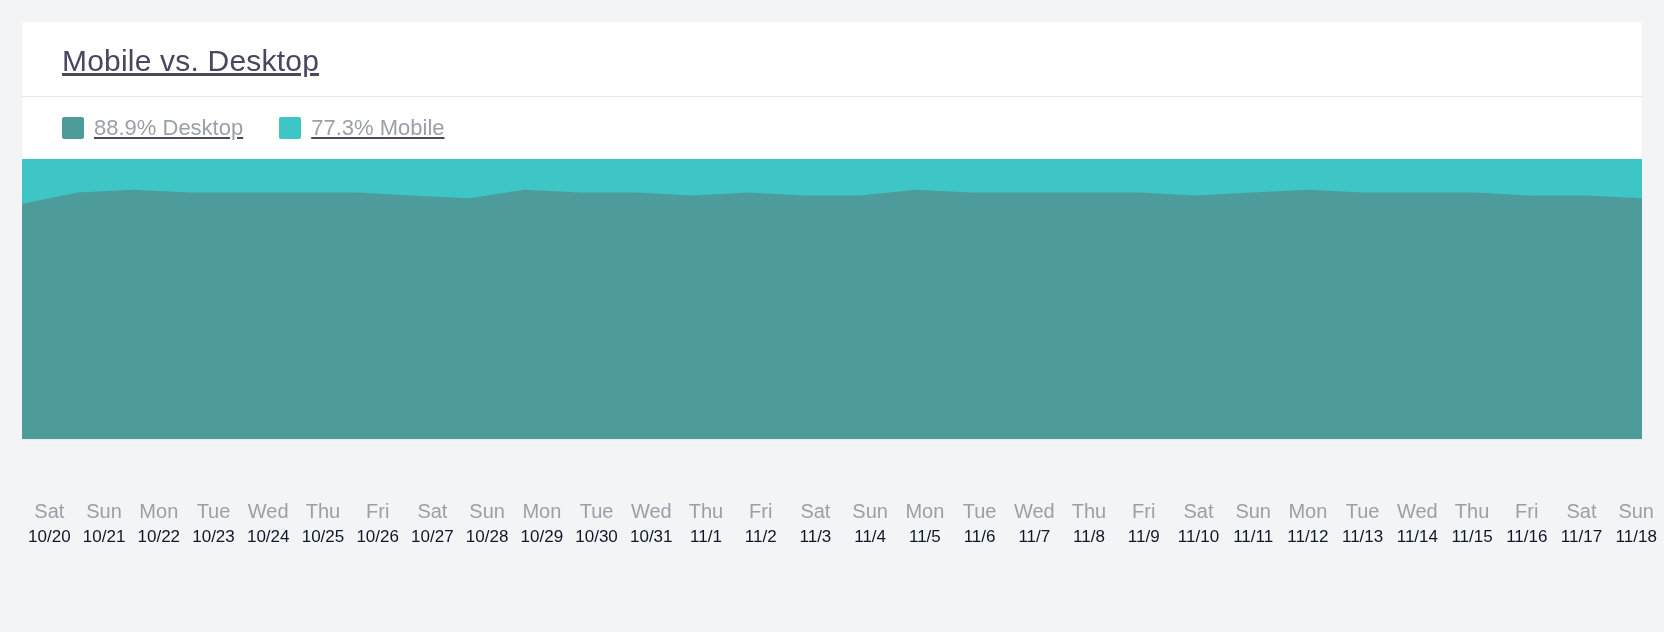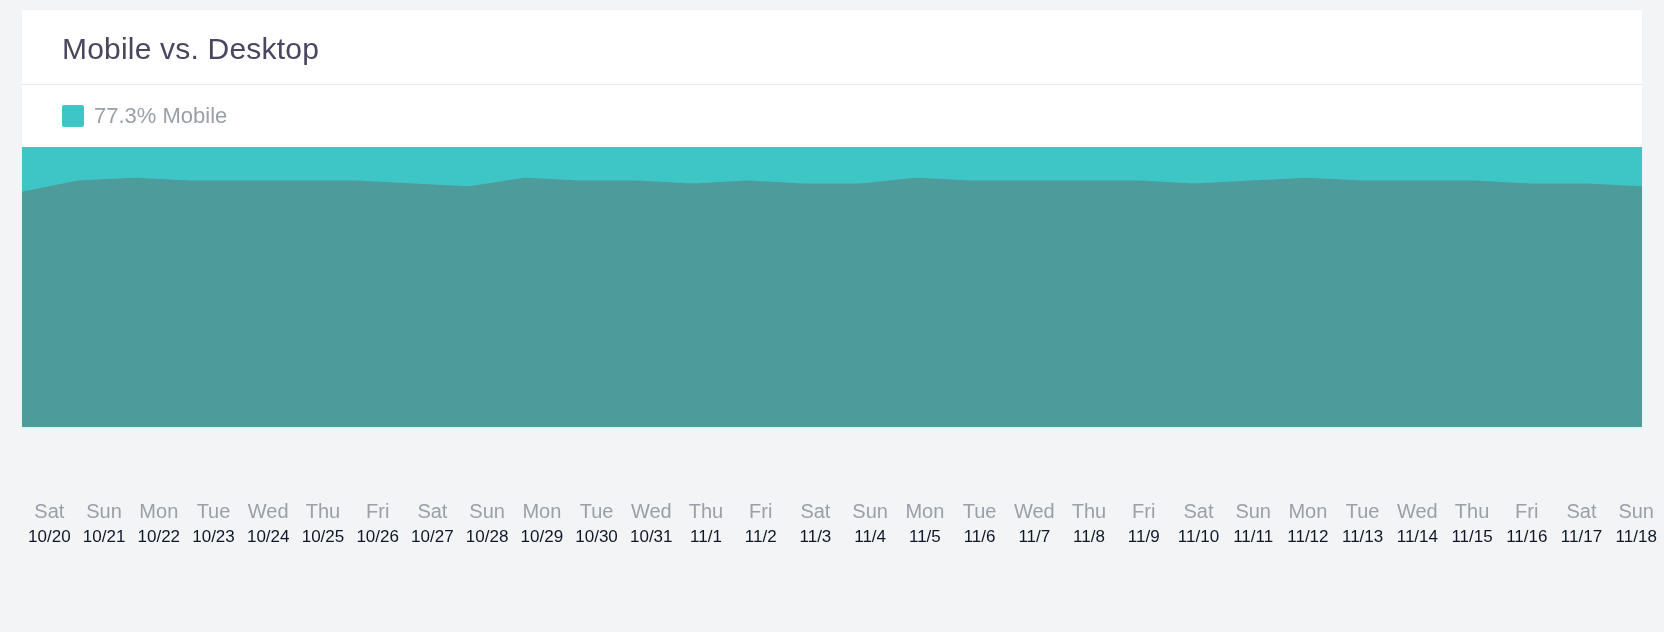--- a/index.html
+++ b/index.html
@@ -9,25 +9,26 @@
   height: 632px;
   background: #f3f4f5;
   font-family: -apple-system, BlinkMacSystemFont, "Segoe UI", "Helvetica Neue", Arial, sans-serif;
   color: #4a4a5a;
   overflow: hidden;
 }
 .card {
   position: absolute;
   left: 22px;
   right: 22px;
-  top: 10px;
+  top: 22px;
   background: #ffffff;
   border-radius: 2px;
   box-shadow: 0 1px 2px rgba(0,0,0,0.05);
   overflow: visible;
+  text-decoration: underline;
 }
 .card-header {
   padding: 22px 40px 18px 40px;
   border-bottom: 1px solid #e7e9eb;
 }
 .card-title {
   font-size: 30px;
   font-weight: 400;
   color: #4b4560;
   letter-spacing: 0.2px;
@@ -86,20 +87,24 @@
 </head>
 <body>
 
 <div class="card">
   <div class="card-header">
     <h2 class="card-title">Mobile vs. Desktop</h2>
   </div>
 
   <div class="legend-row">
     <div class="legend-item">
+      <span class="swatch" style="background:#4E9B9B"></span>
+      <span>88.9% Desktop</span>
+    </div>
+    <div class="legend-item">
       <span class="swatch" style="background:#3EC6C6"></span>
       <span>77.3% Mobile</span>
     </div>
   </div>
 
   <svg id="plot" class="plot-svg" viewBox="0 0 1620 280" preserveAspectRatio="none" height="280">
   <rect x="0" y="0" width="1620" height="280" fill="#3EC6C6"></rect>
       <path d="M 0 280 L 0.00 44.80 L 55.86 33.60 L 111.72 30.80 L 167.59 33.60 L 223.45 33.60 L 279.31 33.60 L 335.17 33.60 L 391.03 36.40 L 446.90 39.20 L 502.76 30.80 L 558.62 33.60 L 614.48 33.60 L 670.34 36.40 L 726.21 33.60 L 782.07 36.40 L 837.93 36.40 L 893.79 30.80 L 949.66 33.60 L 1005.52 33.60 L 1061.38 33.60 L 1117.24 33.60 L 1173.10 36.40 L 1228.97 33.60 L 1284.83 30.80 L 1340.69 33.60 L 1396.55 33.60 L 1452.41 33.60 L 1508.28 36.40 L 1564.14 36.40 L 1620.00 39.20 L 1620 280 Z" fill="#4E9B9B"></path>
     </svg>
 </div>

